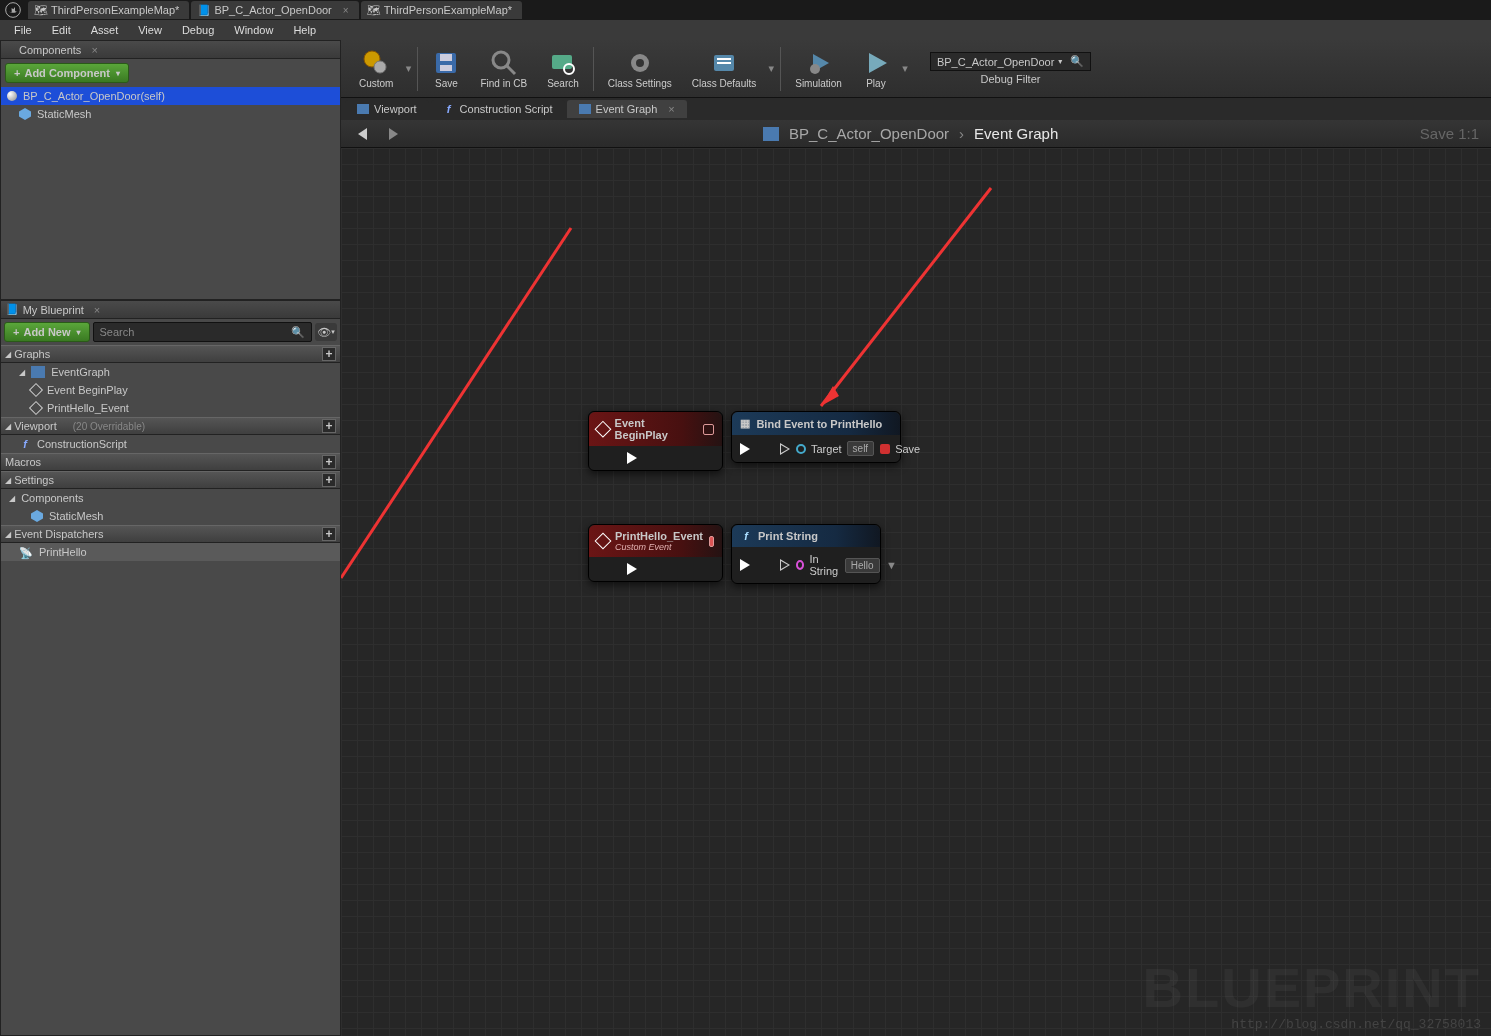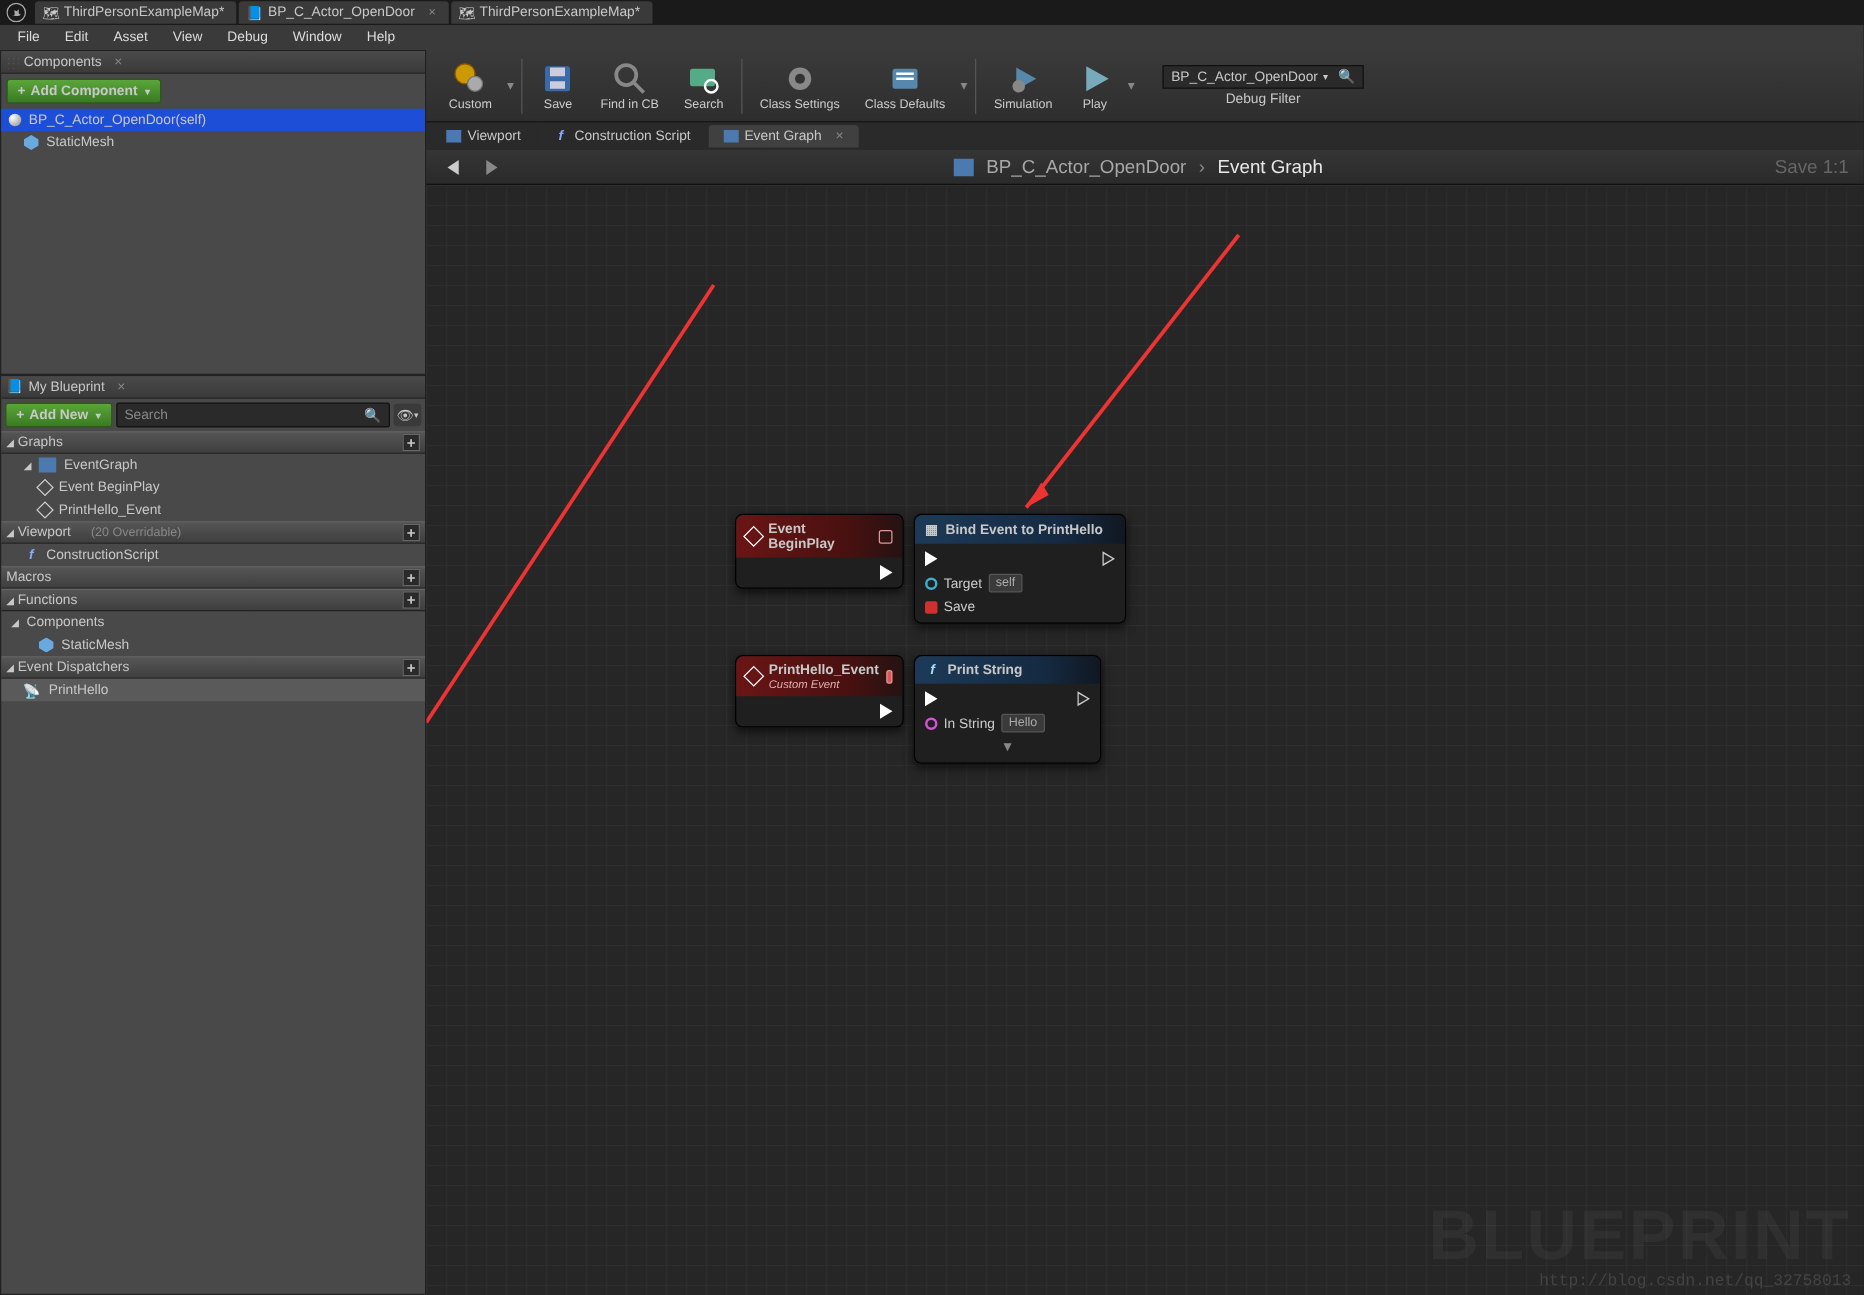--- a/index.html
+++ b/index.html
@@ -59,21 +59,21 @@
 .bc-sep{color:#888;font-size:15px}
 .zoom{margin-left:auto;color:#666;font-size:15px}
 .graph{flex:1;position:relative;background:#262626;background-image:linear-gradient(#2e2e2e 1px,transparent 1px),linear-gradient(90deg,#2e2e2e 1px,transparent 1px);background-size:16px 16px;overflow:hidden}
 .watermark{position:absolute;right:10px;bottom:16px;font-size:56px;font-weight:bold;color:rgba(200,200,200,0.06);letter-spacing:2px}
 .blog-url{position:absolute;right:10px;bottom:4px;font-size:13px;color:rgba(200,200,200,0.18);font-family:Liberation Mono, monospace}
 .node{position:absolute;background:rgba(30,30,30,0.92);border:1px solid #000;border-radius:6px;box-shadow:0 3px 8px rgba(0,0,0,0.6)}
 .node-hdr{padding:5px 8px;border-top-left-radius:6px;border-top-right-radius:6px;display:flex;align-items:center;gap:6px;font-weight:bold;color:#fff}
 .node-hdr.red{background:linear-gradient(90deg,#6b1515,#471010 70%,rgba(40,10,10,0.6))}
 .node-hdr.blue{background:linear-gradient(90deg,#1c3a58,#152a42 70%,rgba(10,20,35,0.7))}
 .node-hdr .sub{font-size:9px;color:#e0b0b0;font-weight:normal;font-style:italic}
-.node-body{padding:6px 8px;display:flex;flex-direction:column;gap:6px}
+.node-body{padding:6px 8px;display:flex;flex-direction:row;gap:6px}
 .pin-row{display:flex;align-items:center;justify-content:space-between;gap:30px}
 .pin-left,.pin-right{display:flex;align-items:center;gap:5px}
 .pin-right{margin-left:auto}
 .exec-pin{width:0;height:0;border-top:6px solid transparent;border-bottom:6px solid transparent;border-left:10px solid #fff}
 .exec-pin.hollow{border-left-color:transparent;position:relative}
 .exec-pin.hollow::before{content:"";position:absolute;left:-10px;top:-6px;width:0;height:0;border-top:6px solid transparent;border-bottom:6px solid transparent;border-left:10px solid #ccc}
 .exec-pin.hollow::after{content:"";position:absolute;left:-9px;top:-4px;width:0;height:0;border-top:4px solid transparent;border-bottom:4px solid transparent;border-left:7px solid #262626}
 .circ-pin{width:10px;height:10px;border-radius:50%;border:2px solid #4ac}
 .circ-pin.obj{border-color:#4ac}
 .circ-pin.str{border-color:#d850d8}
@@ -200,21 +200,21 @@
           <span>ConstructionScript</span>
         </div>
 
       <div class="cat-hdr">
           <span>Macros</span>
           <span class="plus-box">+</span>
         </div>
 
       <div class="cat-hdr">
           <span class="tri">◢</span>
-          <span>Functions</span>
+          <span>Settings</span>
           <span class="plus-box">+</span>
         </div>
       <div class="bp-row" style="padding-left:8px">
           <span class="tri" style="font-size:8px">◢</span>
           <span>Components</span>
         </div>
       <div class="bp-row sub">
           <span class="mesh-icon"></span>
           <span>StaticMesh</span>
         </div>

